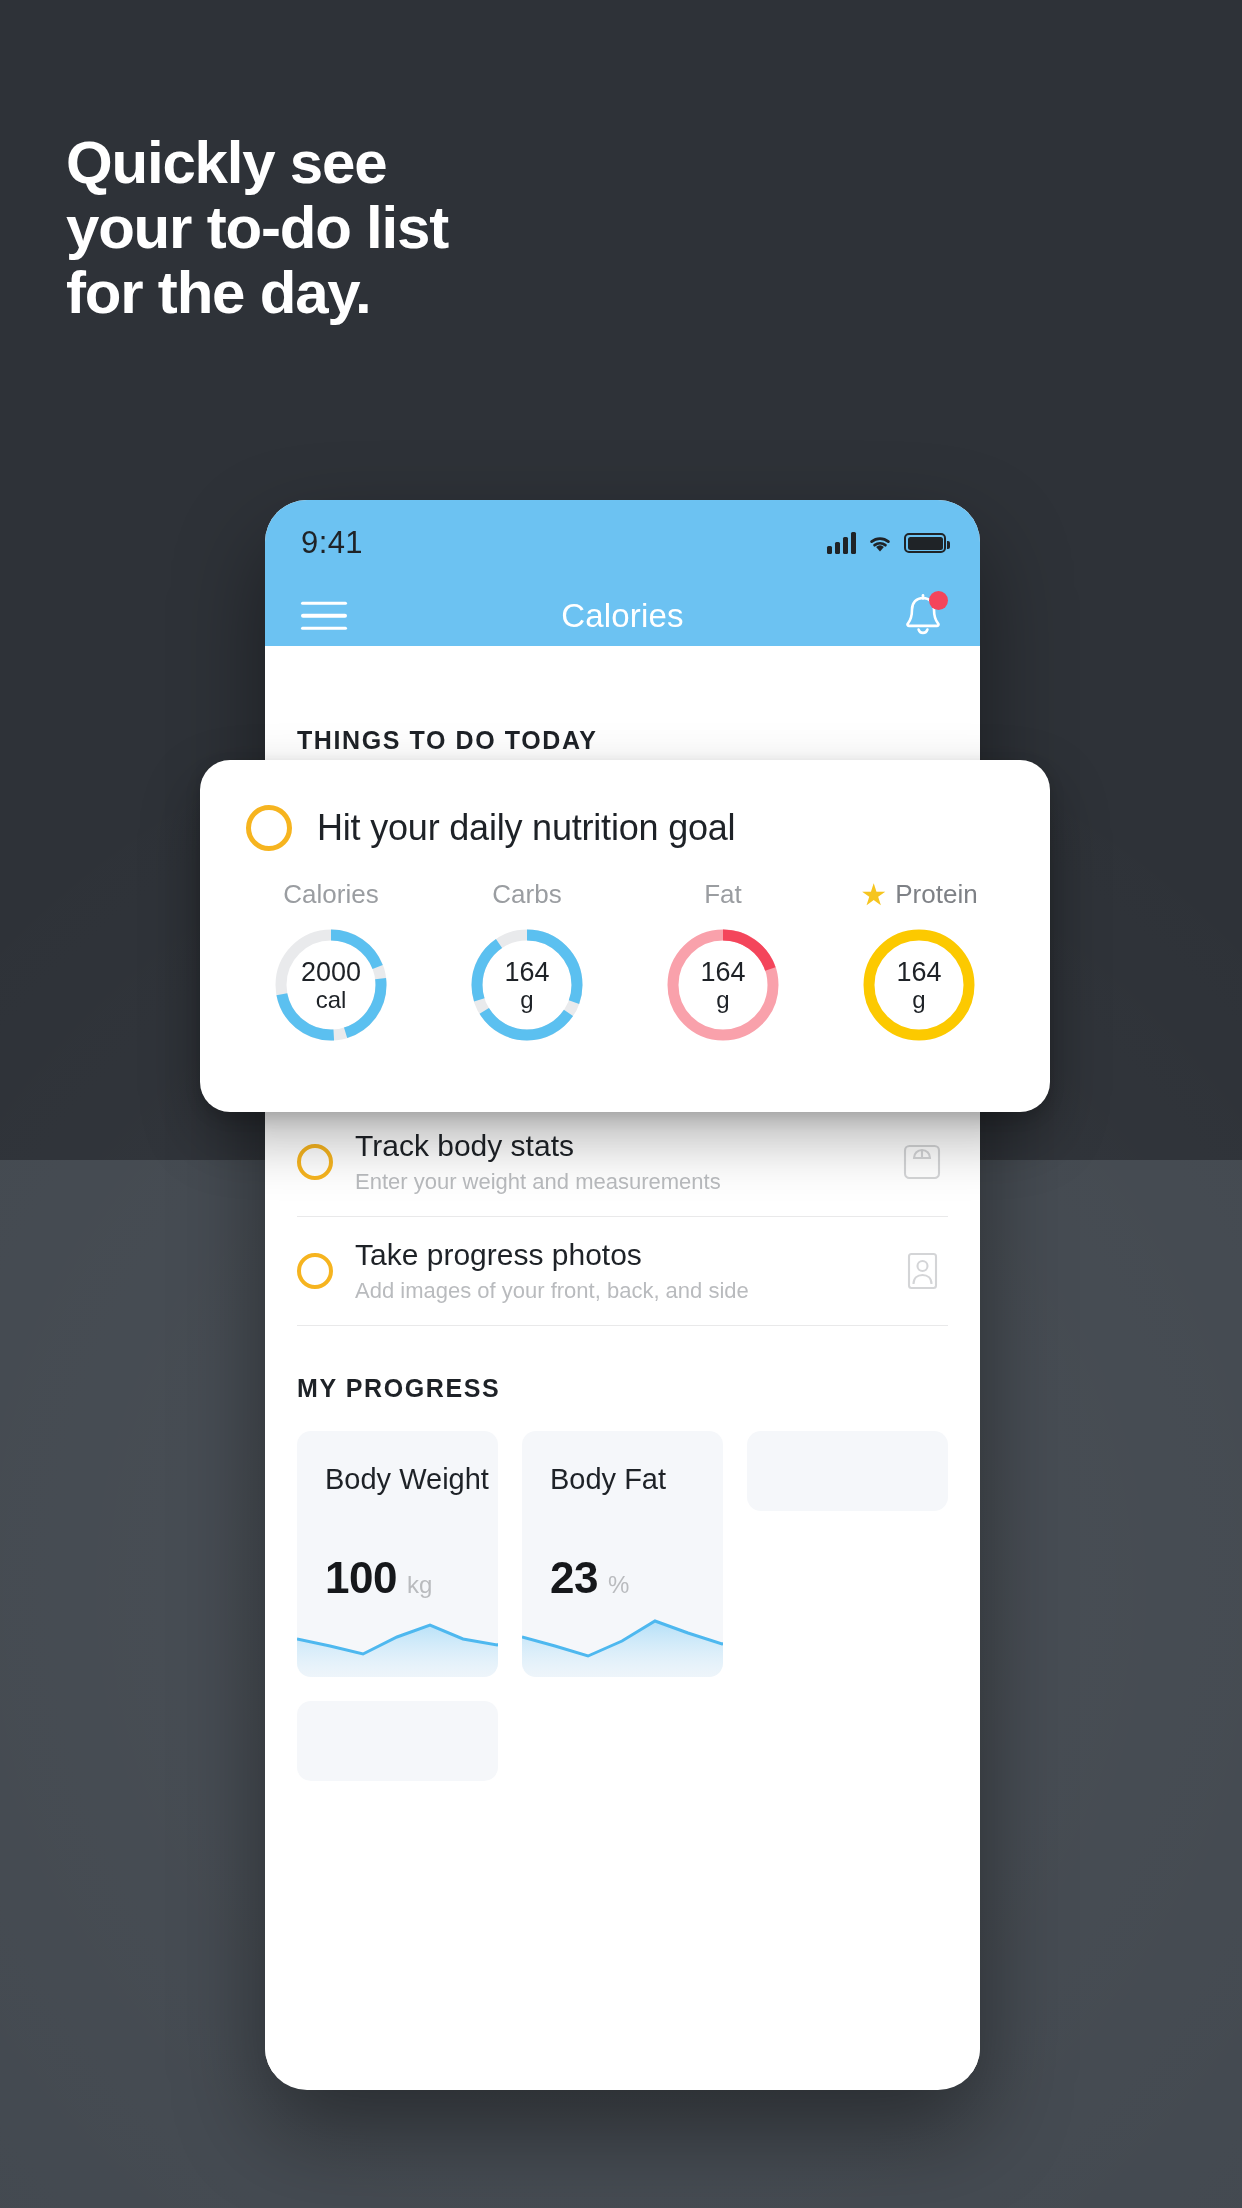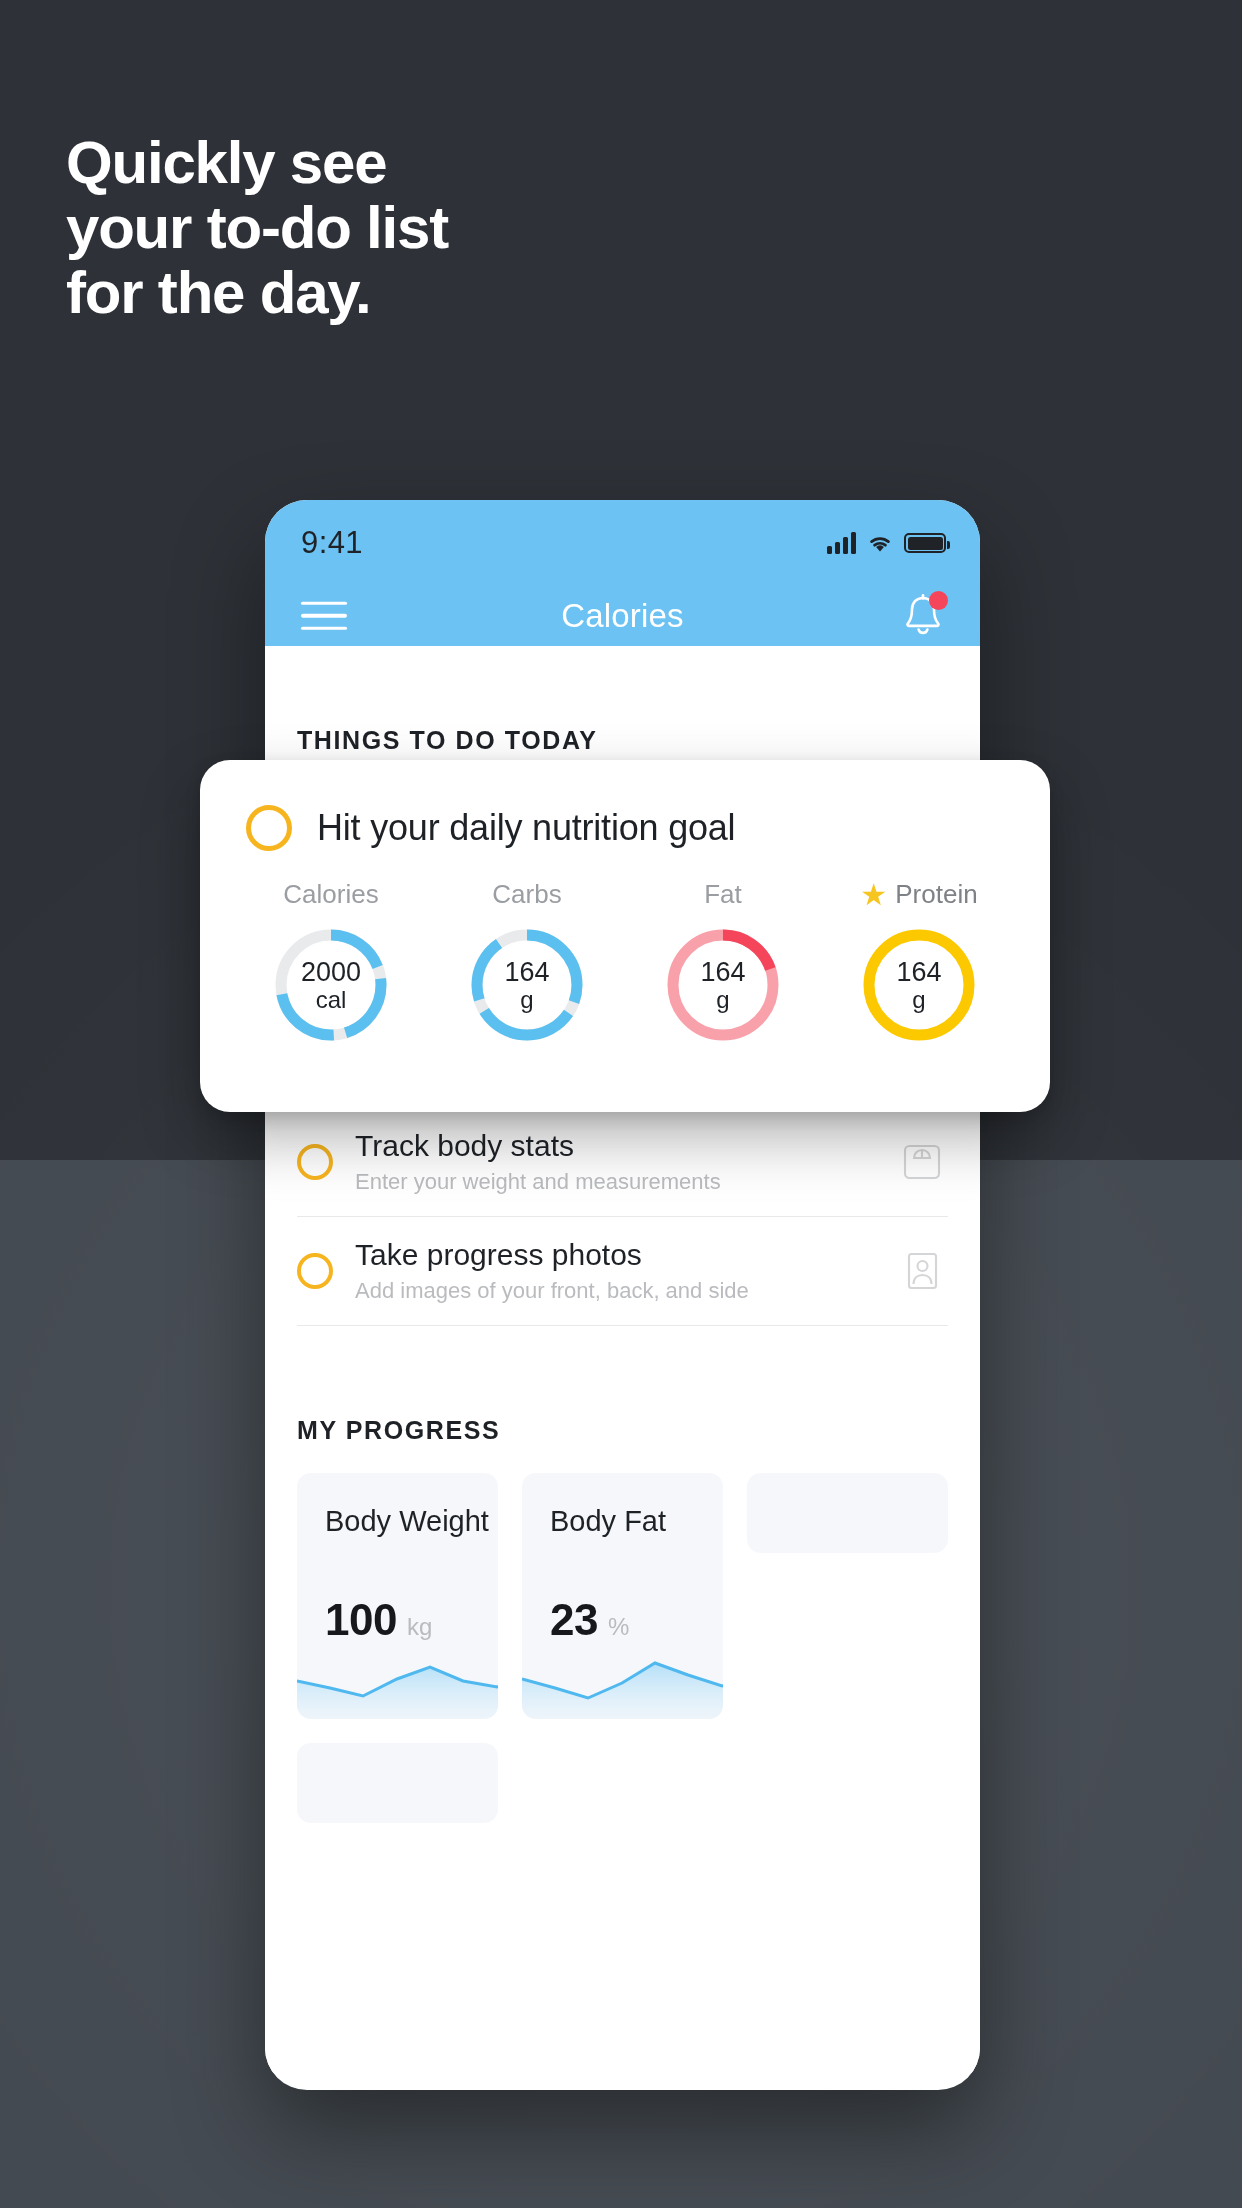--- a/index.html
+++ b/index.html
@@ -122,21 +122,21 @@
     border: 4.5px solid #f6b41f;
     flex: 0 0 auto;
   }
   .task-ring.green { border-color: #4fd272; }
   .task-text { flex: 1 1 auto; }
   .task-title { font-size: 30px; color: #1e2227; line-height: 1.18; }
   .task-sub { font-size: 22px; color: #b9bbbe; margin-top: 6px; line-height: 1.2; }
   .task-icon { width: 52px; height: 52px; flex: 0 0 auto; opacity: .85; }
 
   
-  #progress-label { margin-top: 90px; }
+  #progress-label { margin-top: 48px; }
   .prog-grid {
     display: grid; grid-template-columns: 1fr 1fr 1fr; gap: 24px;
     padding: 0 32px; margin-top: 28px;
   }
   .prog-card {
     background: #f5f7fa; border-radius: 14px; height: 246px;
     position: relative; overflow: hidden;
   }
   .prog-title { font-size: 29px; color: #1e2227; padding: 32px 0 0 28px; }
   .prog-value { position: absolute; left: 28px; bottom: 74px; display: flex; align-items: baseline; gap: 10px; }

